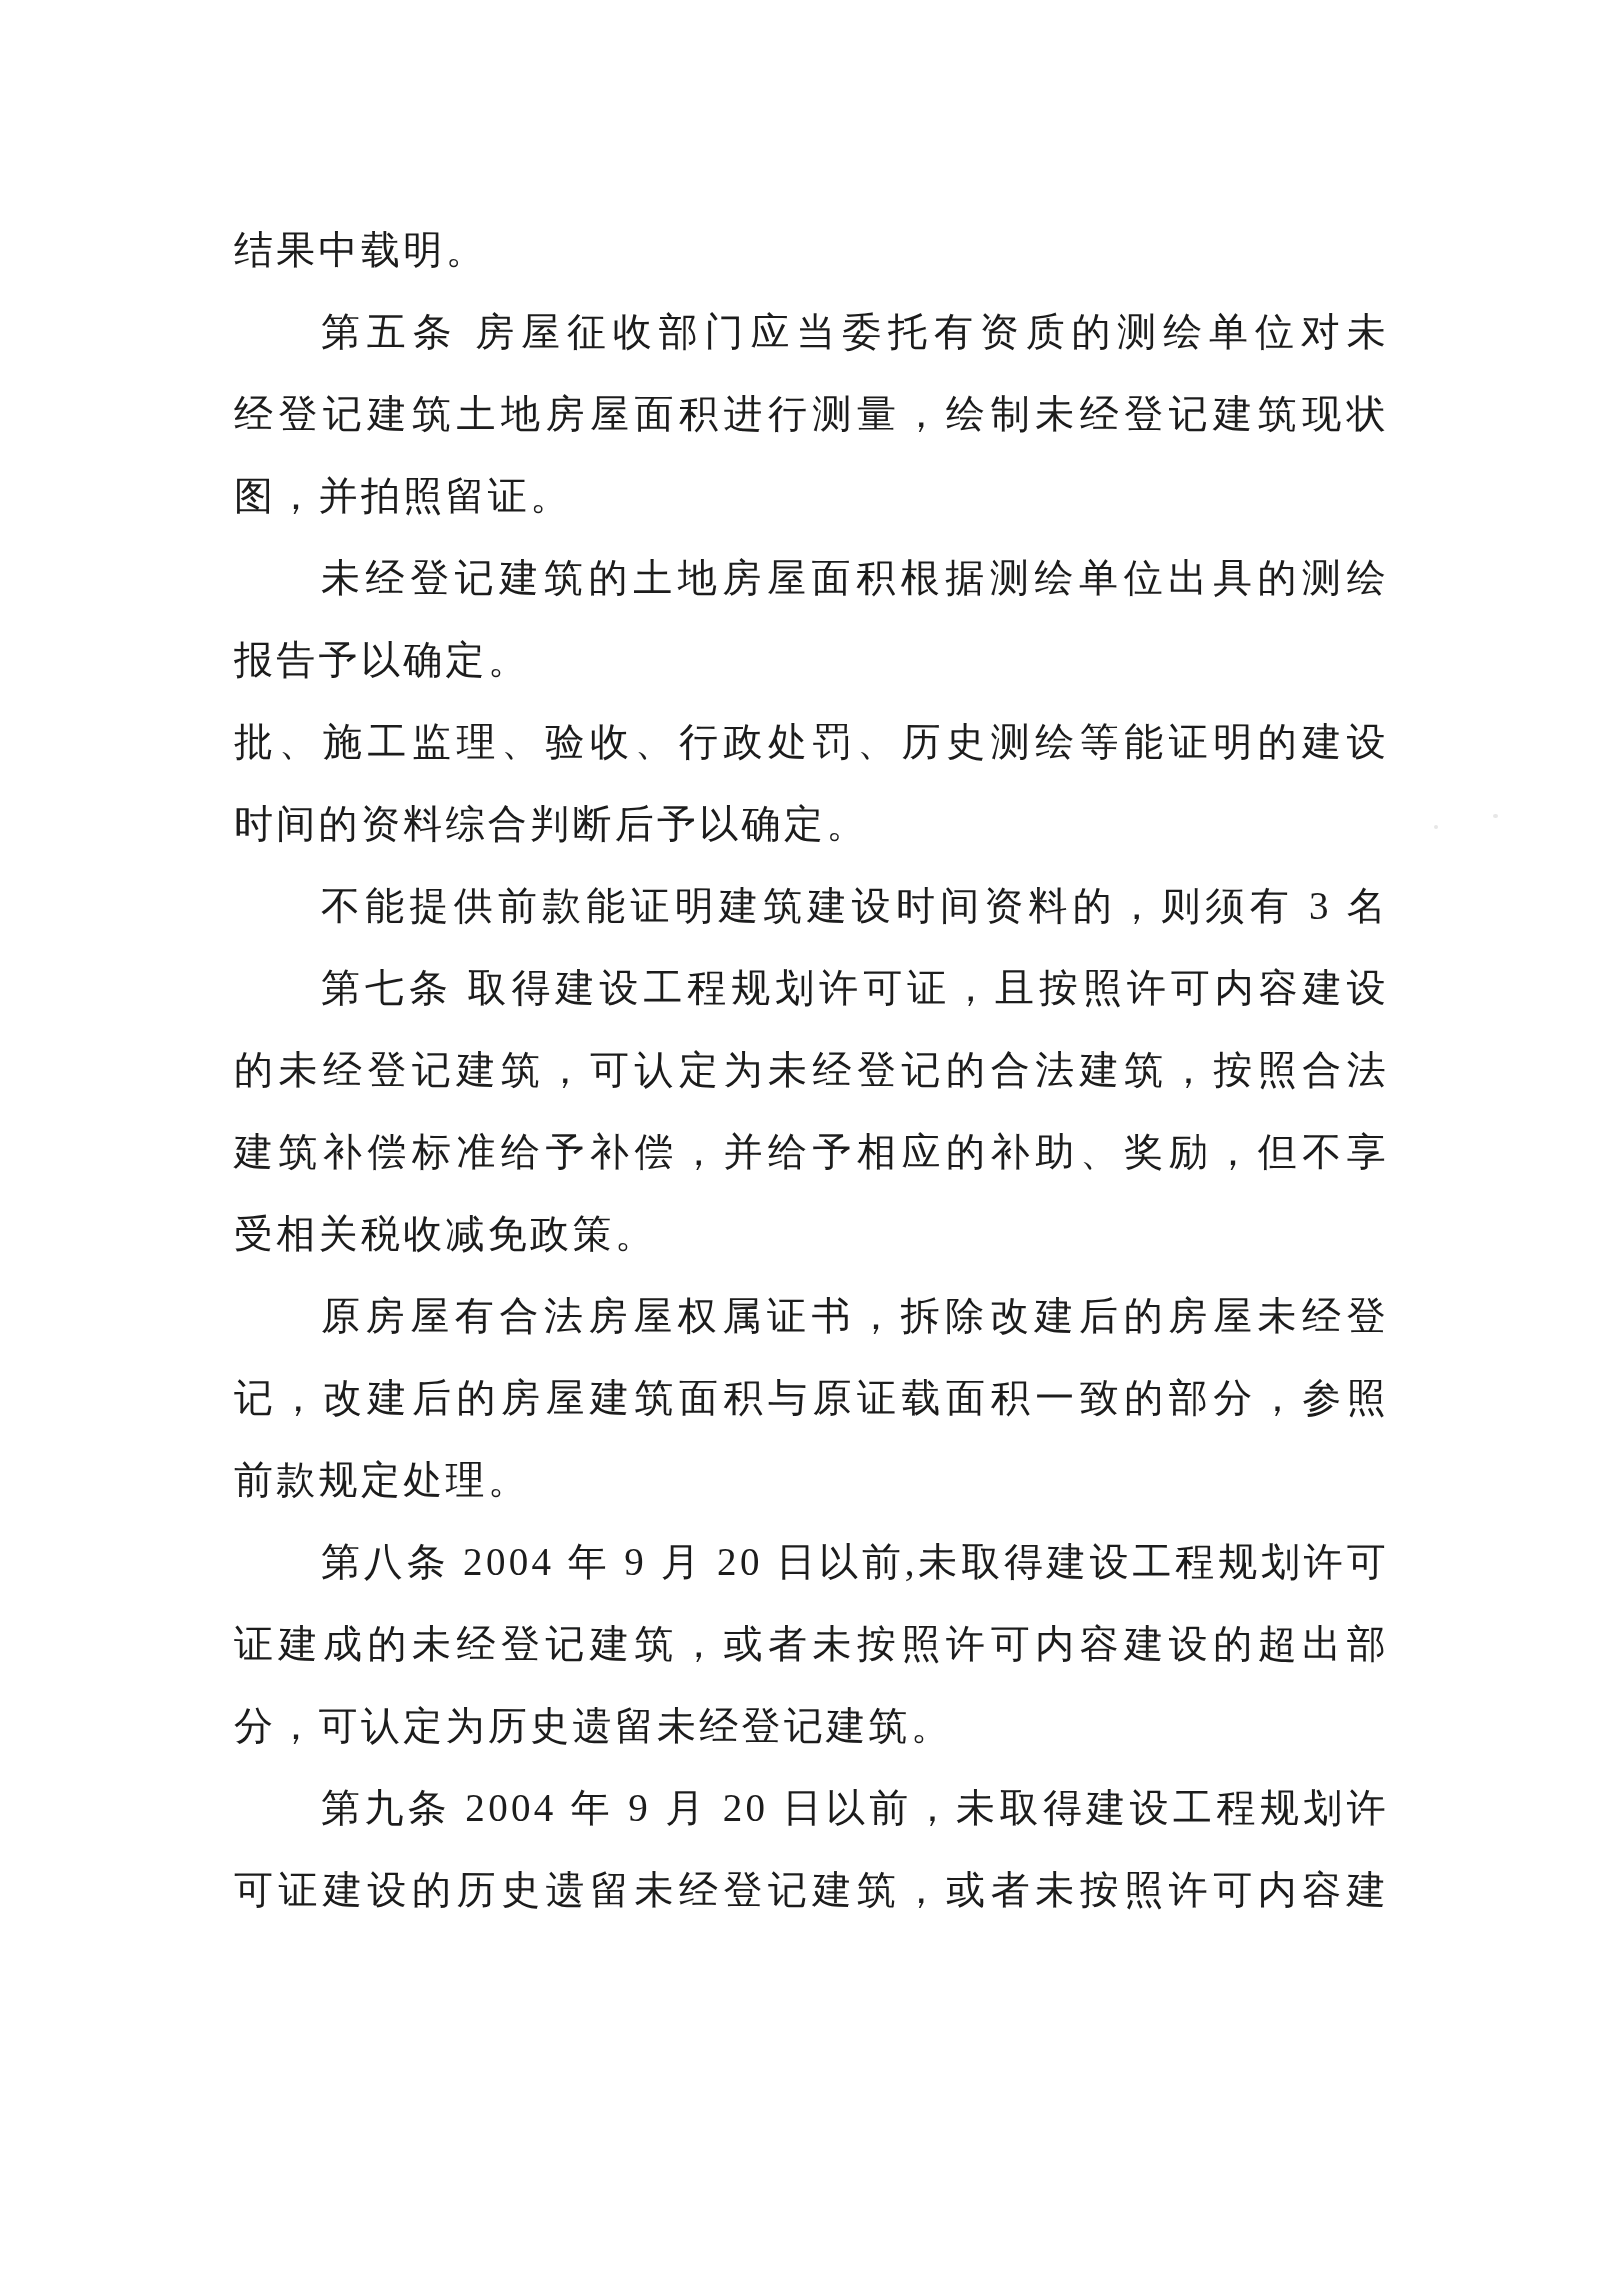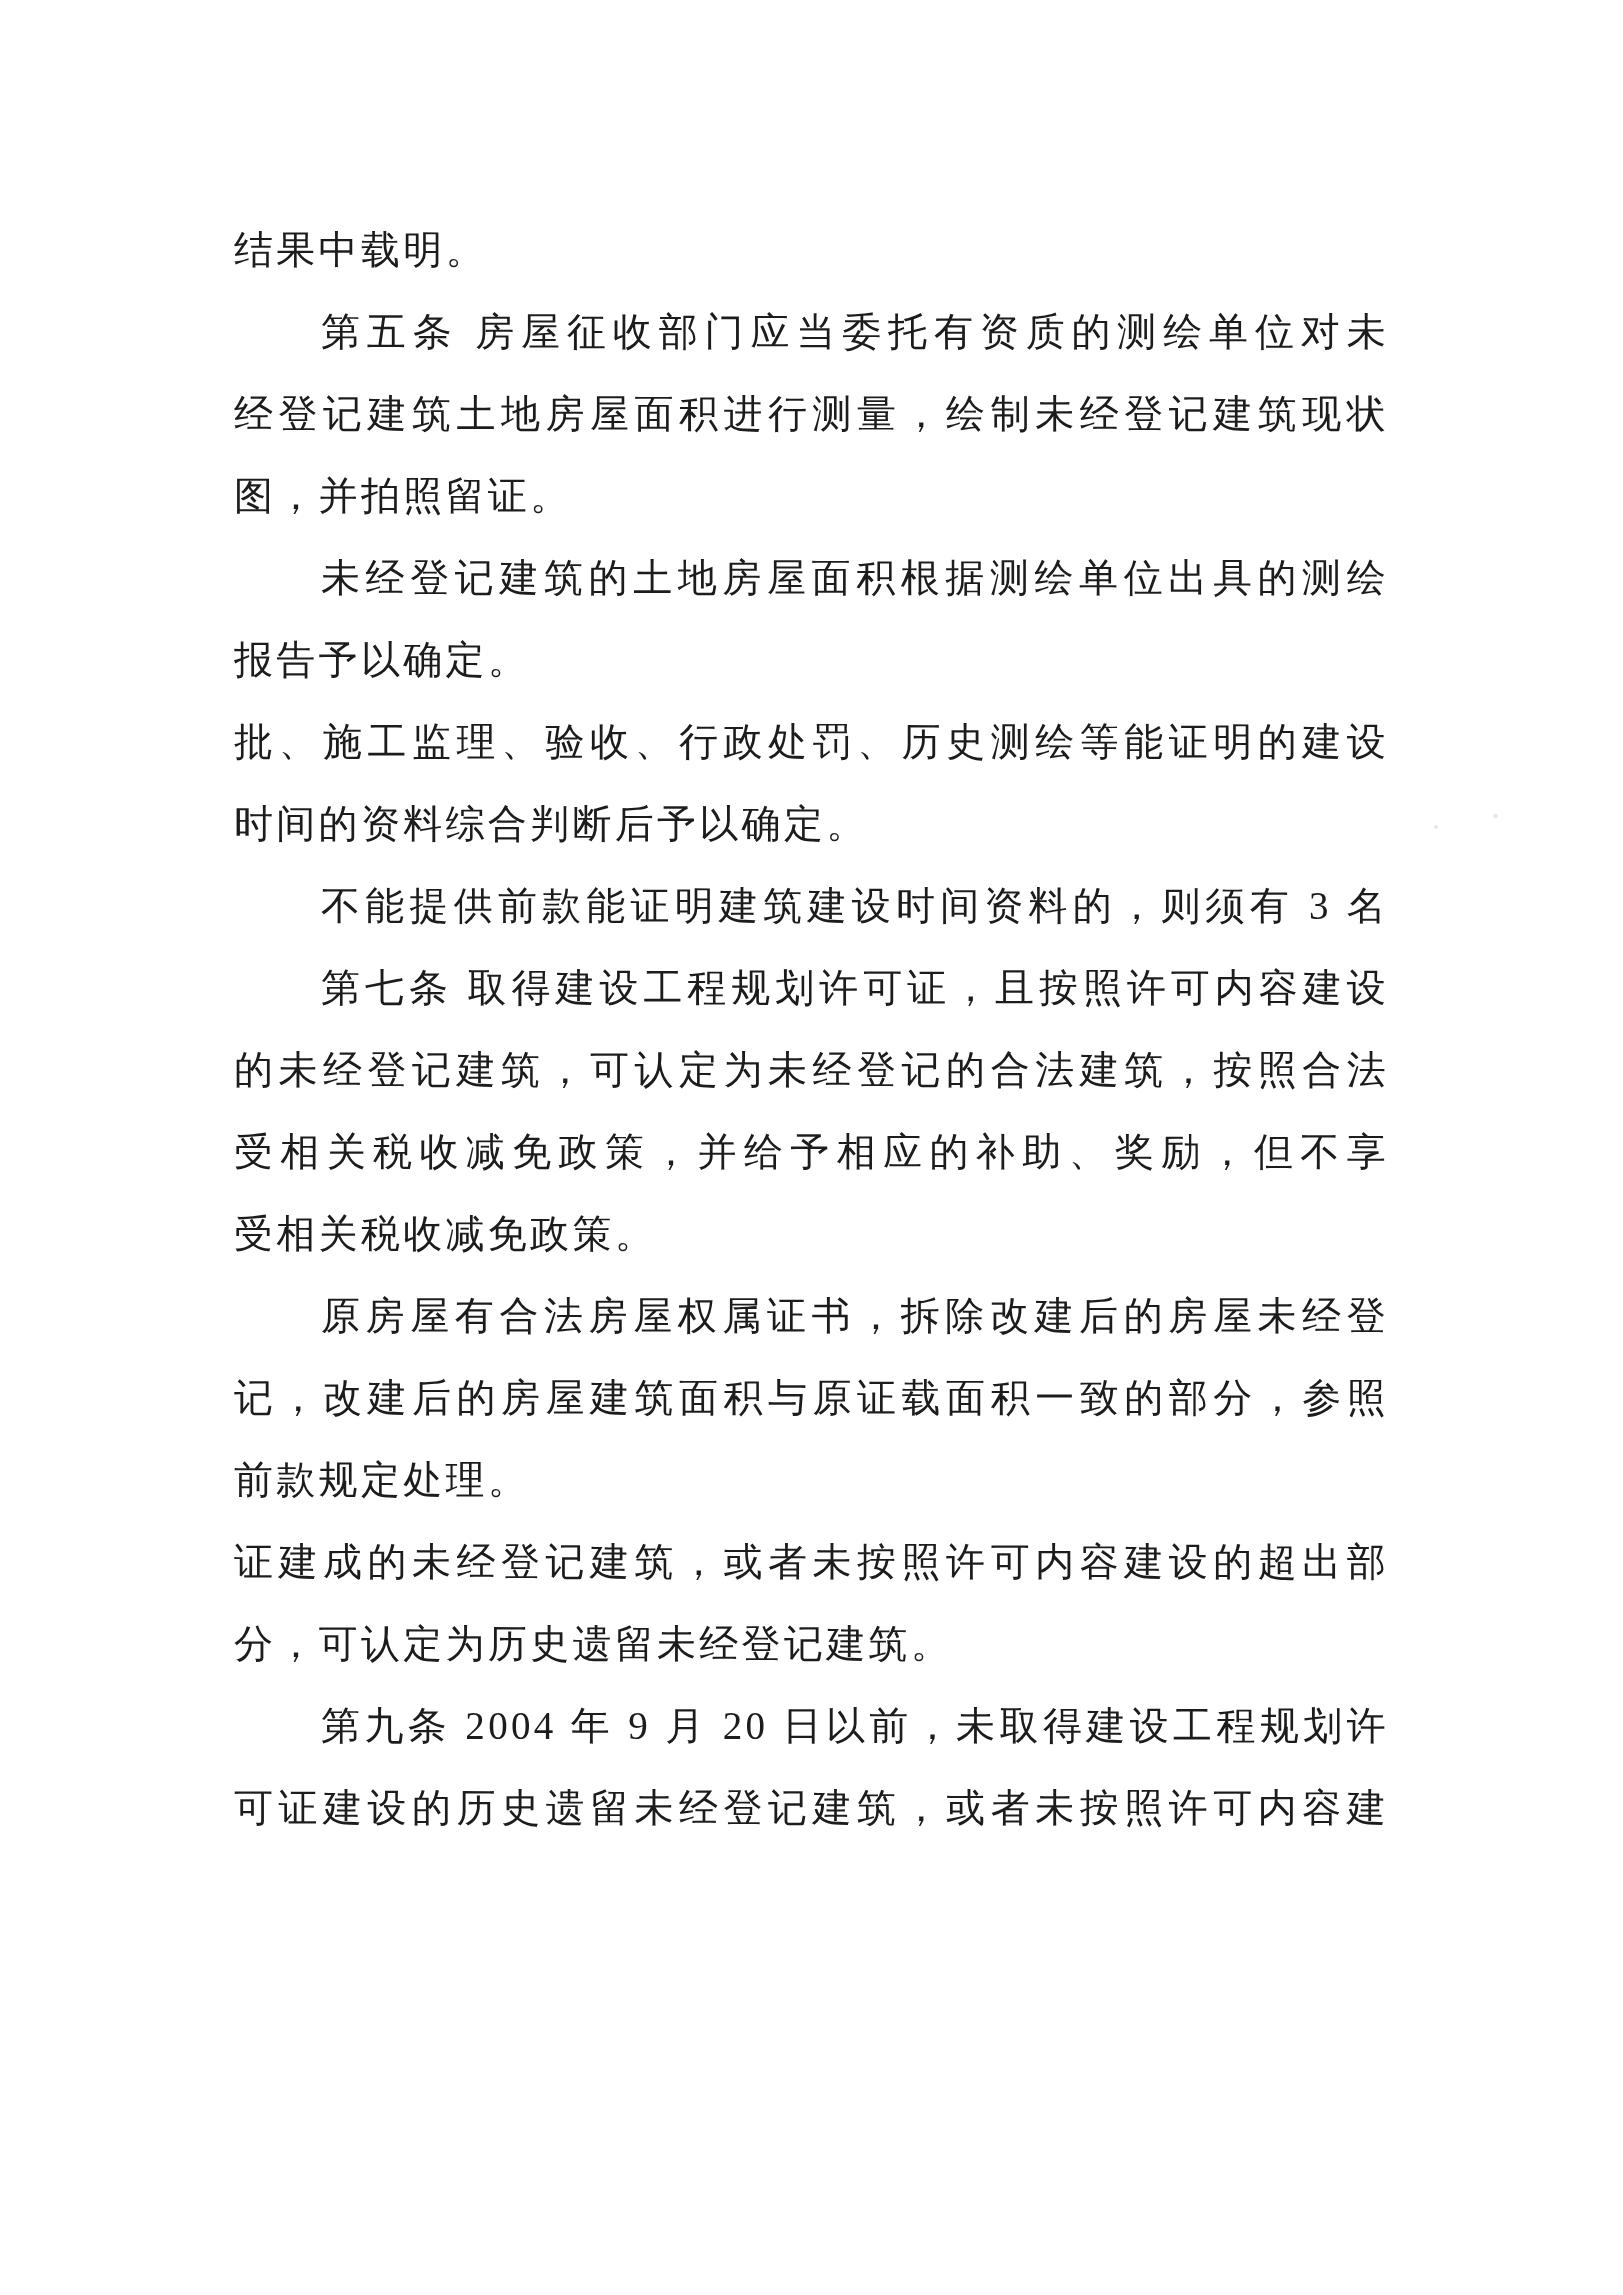--- a/index.html
+++ b/index.html
@@ -66,25 +66,26 @@
       <div class="line indent justify">第五条 房屋征收部门应当委托有资质的测绘单位对未</div>
       <div class="line justify">经登记建筑土地房屋面积进行测量，绘制未经登记建筑现状</div>
       <div class="line">图，并拍照留证。</div>
       <div class="line indent justify">未经登记建筑的土地房屋面积根据测绘单位出具的测绘</div>
       <div class="line">报告予以确定。</div>
       <div class="line justify">批、施工监理、验收、行政处罚、历史测绘等能证明的建设</div>
       <div class="line">时间的资料综合判断后予以确定。</div>
       <div class="line indent justify">不能提供前款能证明建筑建设时间资料的，则须有 3 名</div>
       <div class="line indent justify">第七条 取得建设工程规划许可证，且按照许可内容建设</div>
       <div class="line justify">的未经登记建筑，可认定为未经登记的合法建筑，按照合法</div>
-      <div class="line justify">受相关税收减免政策，并给予相应的补助、奖励，但不享</div>
+      <div class="line justify">建筑补偿标准给予补偿，并给予相应的补助、奖励，但不享</div>
       <div class="line">受相关税收减免政策。</div>
       <div class="line indent justify">原房屋有合法房屋权属证书，拆除改建后的房屋未经登</div>
       <div class="line justify">记，改建后的房屋建筑面积与原证载面积一致的部分，参照</div>
       <div class="line">前款规定处理。</div>
+      <div class="line indent justify">第八条 2004 年 9 月 20 日以前,未取得建设工程规划许可</div>
       <div class="line justify">证建成的未经登记建筑，或者未按照许可内容建设的超出部</div>
       <div class="line">分，可认定为历史遗留未经登记建筑。</div>
       <div class="line indent justify">第九条 2004 年 9 月 20 日以前，未取得建设工程规划许</div>
       <div class="line justify">可证建设的历史遗留未经登记建筑，或者未按照许可内容建</div>
     </div>
   <div class="speck s1"></div>
   <div class="speck s2"></div>
   <div class="page-number" style="color: rgb(42, 42, 42);">21</div>
 </div>
 

